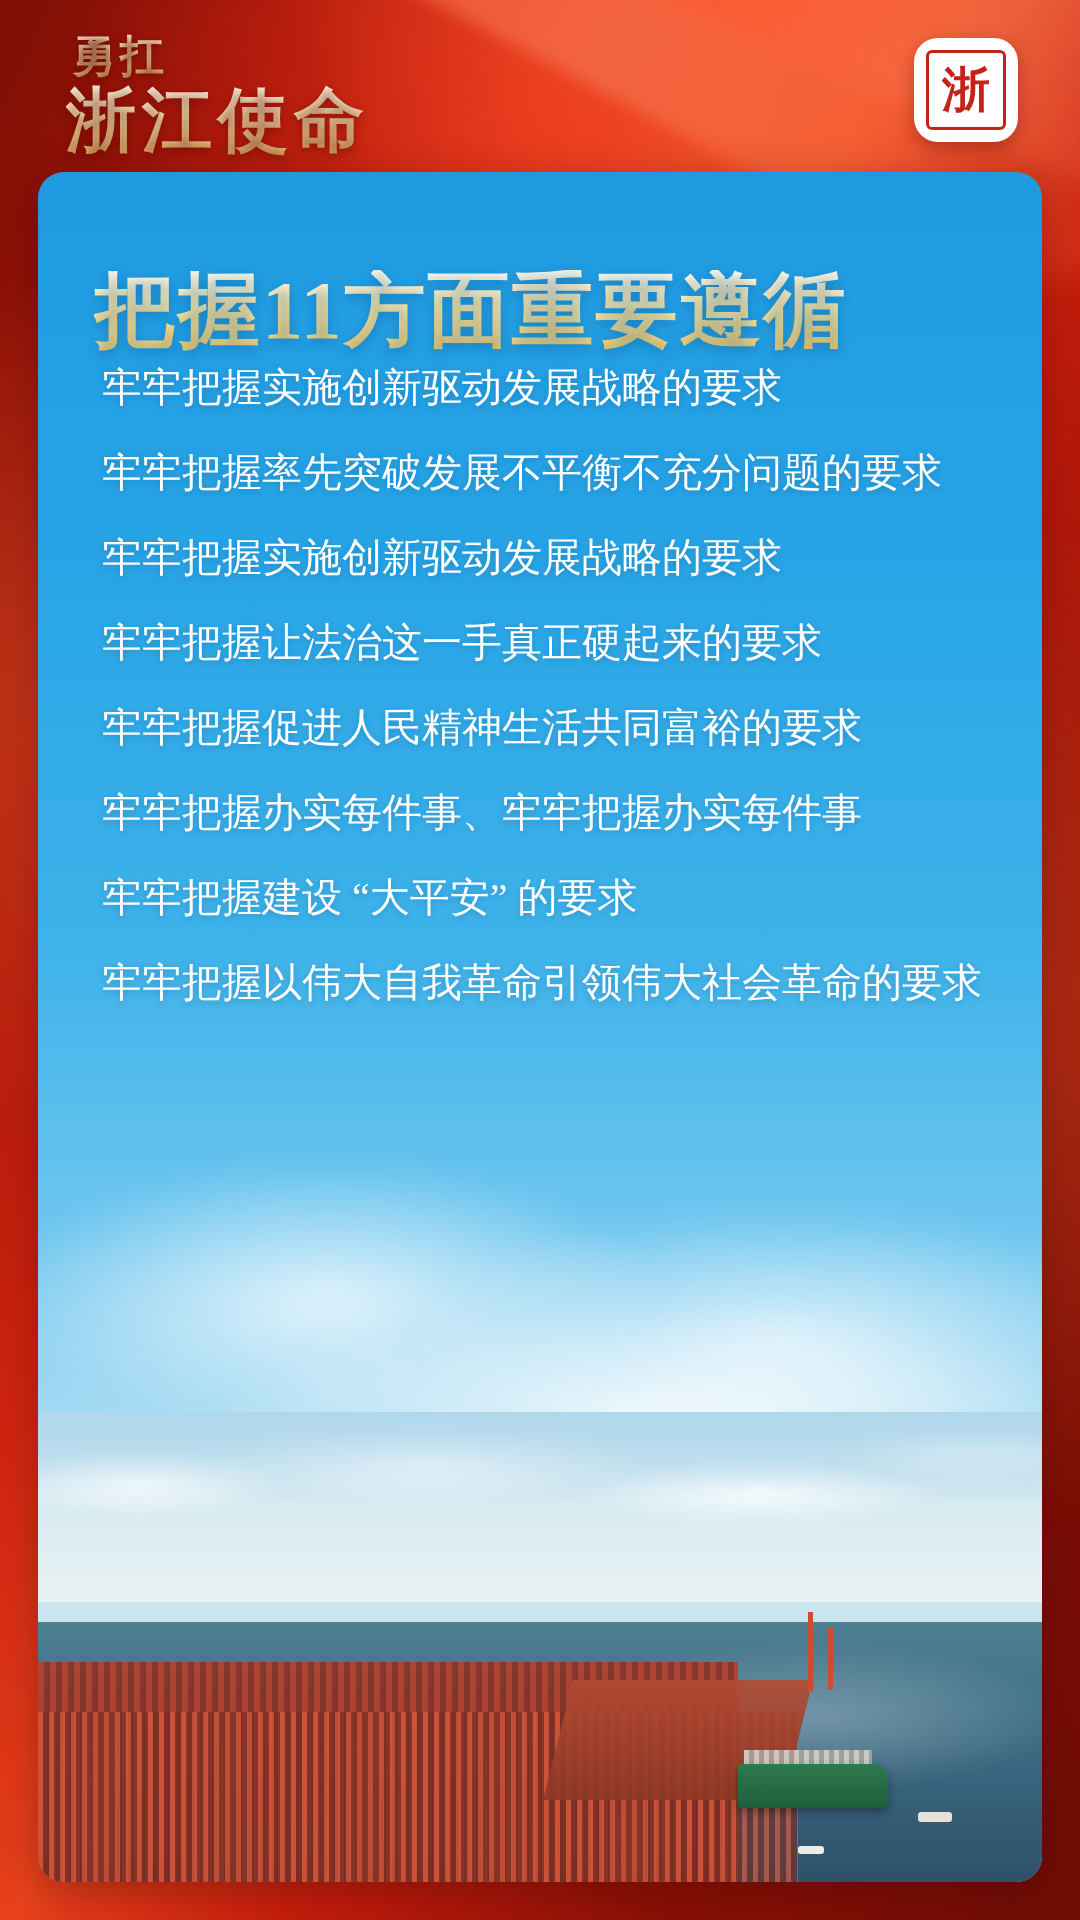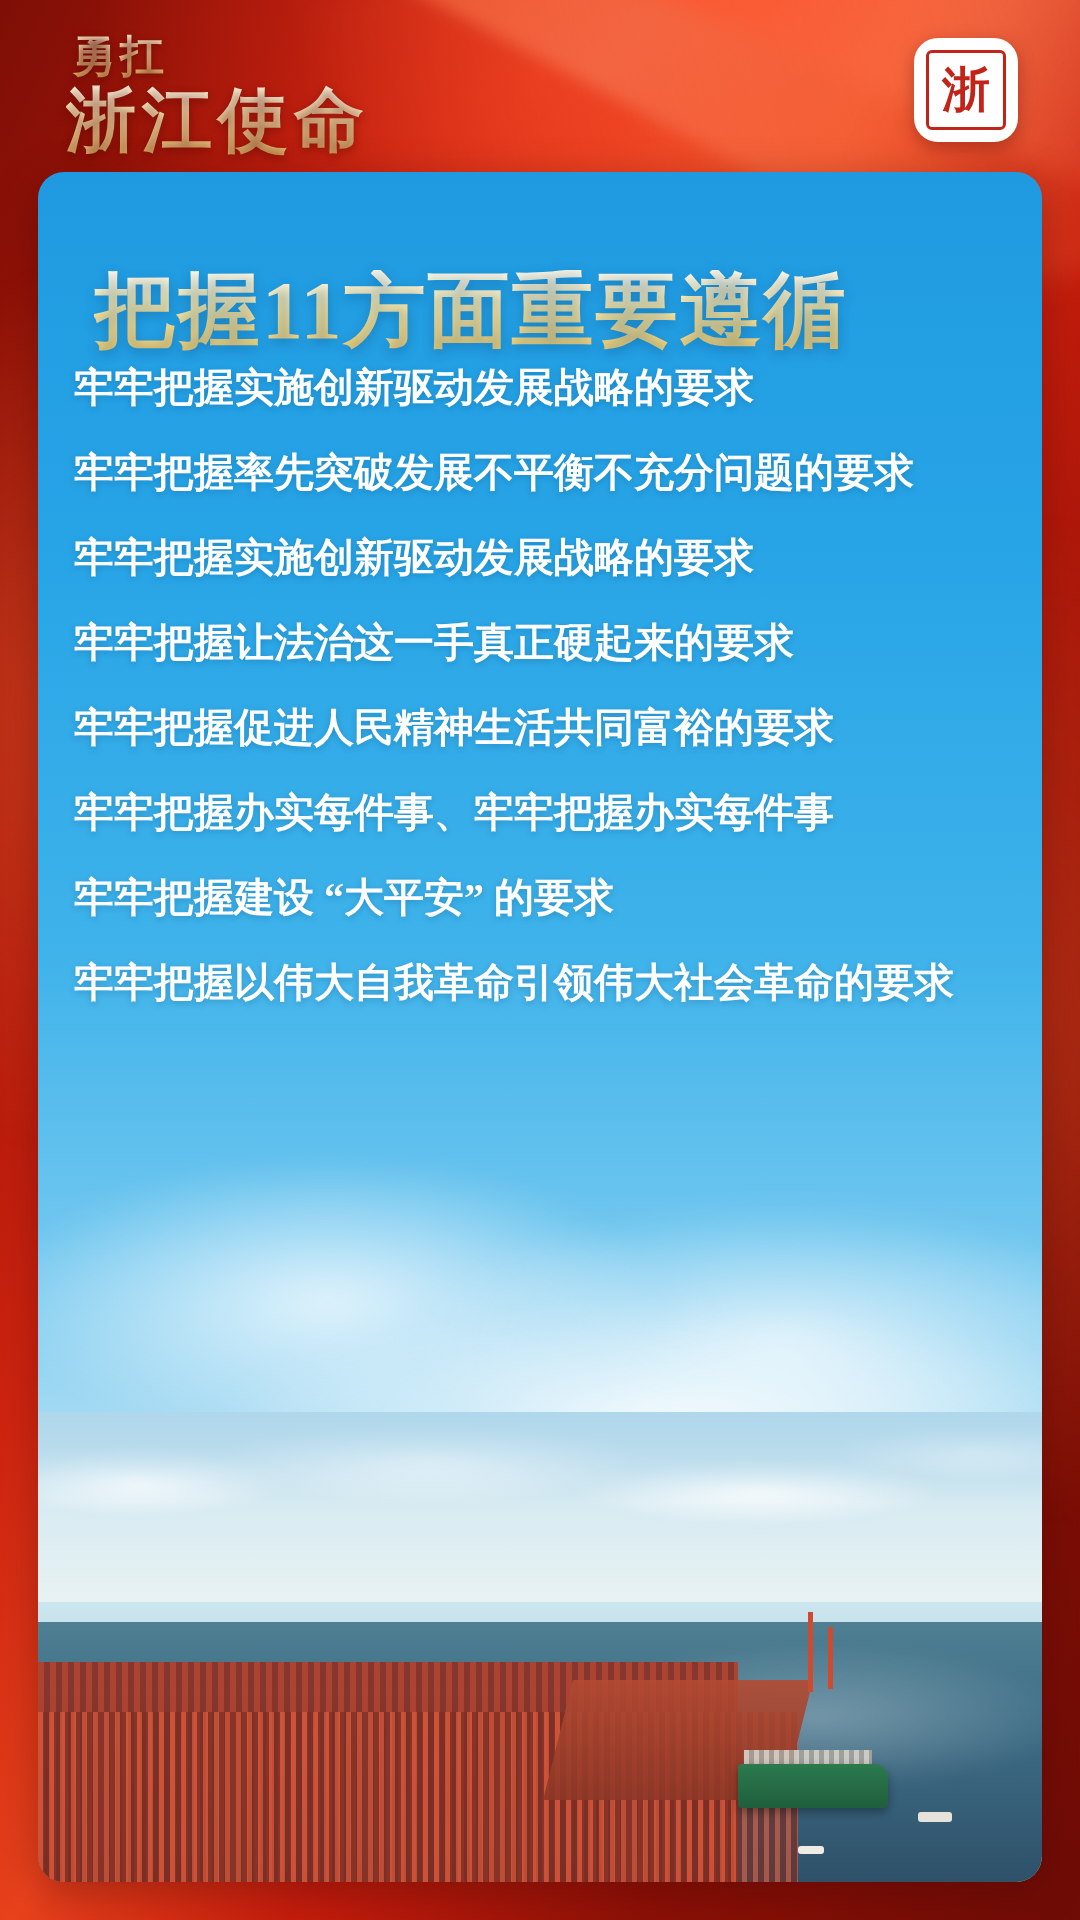--- a/index.html
+++ b/index.html
@@ -183,23 +183,22 @@
     -webkit-background-clip: text;
     background-clip: text;
     color: transparent;
     text-shadow: 0 4px 12px rgba(0,60,110,0.30);
     white-space: nowrap;
     margin-top: 36px;
   }
 
   .list {
     position: absolute;
-    left: 36px; top: 196px;
+    left: 64px; top: 196px;
     right: 20px;
-    font-weight: bold;
   }
   .list-item {
     font-family: "Liberation Serif", "DejaVu Serif", serif;
     font-size: 40px;
     line-height: 1;
     color: #ffffff;
     margin-bottom: 45px;
     white-space: nowrap;
     text-shadow: 0 2px 6px rgba(0,70,120,0.28);
   }

